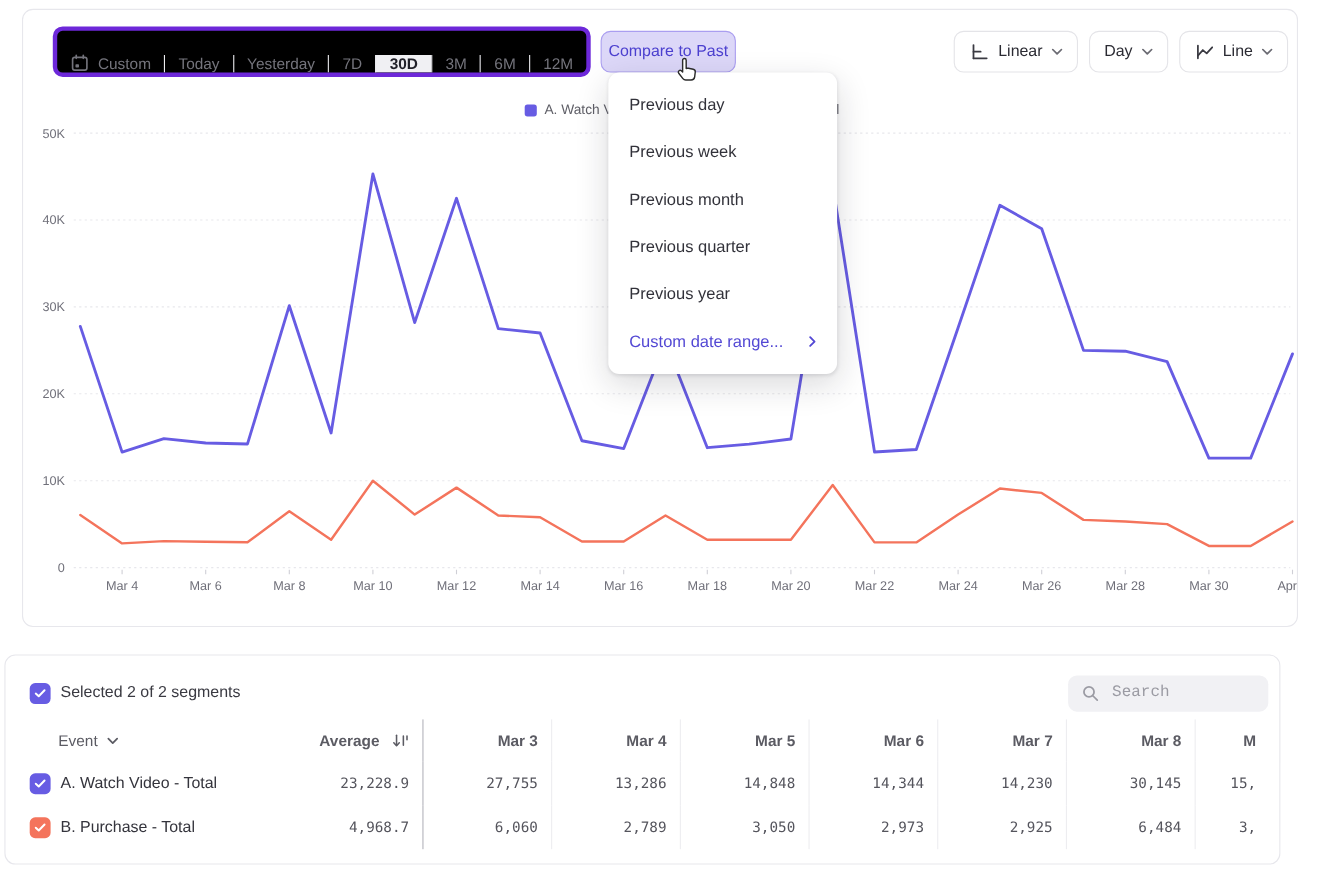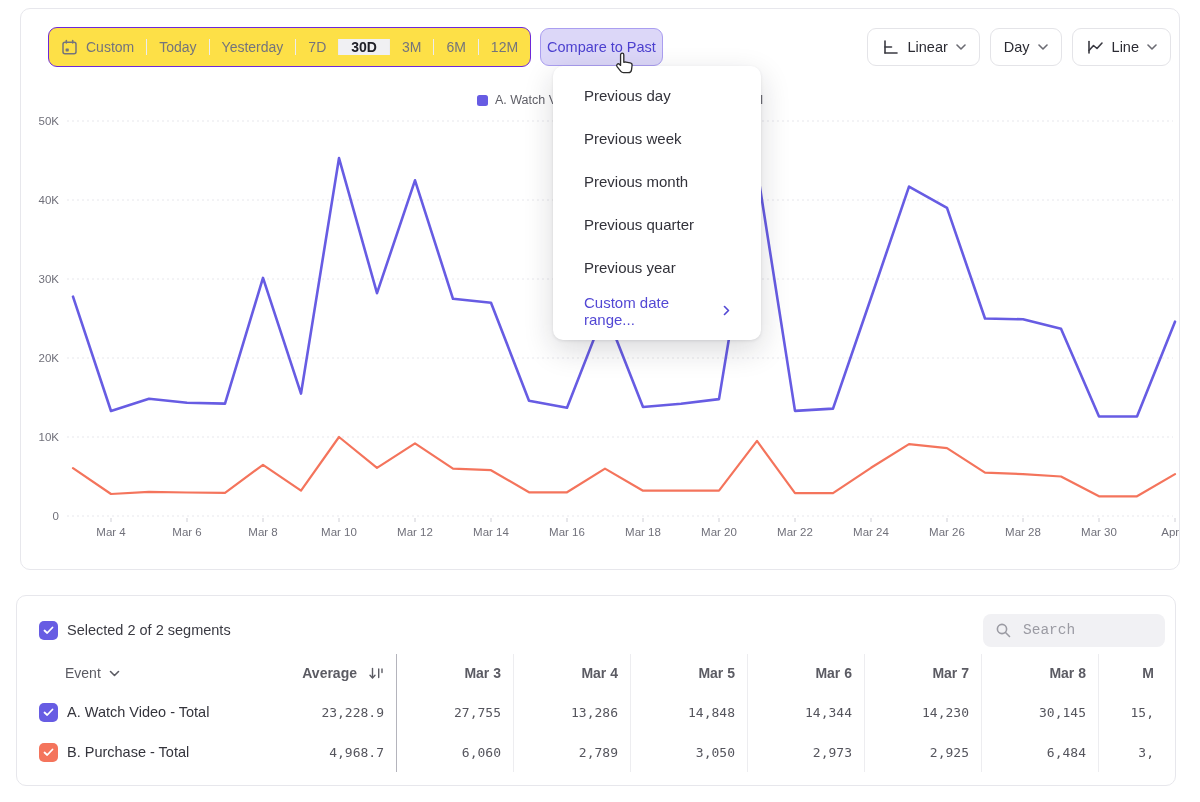--- a/index.html
+++ b/index.html
@@ -3,41 +3,41 @@
 <meta charset="utf-8">
 <style>
   html,body{margin:0;padding:0;}
   body{
     width:1200px;height:802px;position:relative;overflow:hidden;
     background:#ffffff;font-family:"Liberation Sans",sans-serif;
     -webkit-font-smoothing:antialiased;
   }
   .card{position:absolute;background:#fff;border:1px solid #e7e7ec;border-radius:10px;box-sizing:border-box;}
   #chart-card{left:20px;top:8px;width:1160px;height:562px;}
-  #table-card{left:16px;top:595px;width:1160px;height:191px;overflow:hidden;}
+  #table-card{left:4px;top:595px;width:1160px;height:191px;overflow:hidden;}
 
   
   .toolbar{position:absolute;left:27px;right:8px;top:19px;height:38px;display:flex;align-items:center;z-index:5;}
-  .segmented{display:flex;align-items:center;height:38px;border:1px solid #6d28d9;border-radius:9px;overflow:hidden;background:#fde047;}
+  .segmented{display:flex;align-items:flex-end;height:38px;border:4px solid #6d28d9;border-radius:9px;overflow:hidden;background:#000000;}
   .seg-item{display:flex;align-items:center;gap:8px;padding:0 12px;font-size:14px;color:#74747c;border-left:1px solid #ececef;cursor:pointer;white-space:nowrap;}
   .seg-item:first-child{border-left:none;}
   .seg-item.active{background:#f0f0f3;color:#212129;font-weight:700;}
   .compare-btn{margin-left:9px;height:38px;padding:0 6px;background:#dcd7f8;border:1.5px solid #aa9ef0;border-radius:9px;color:#4c40cf;font-size:14.5px;font-weight:500;font-family:inherit;cursor:pointer;box-sizing:border-box;}
   .right-tools{margin-left:auto;display:flex;gap:10px;}
   .tool-btn{height:38px;display:flex;align-items:center;gap:8px;padding:0 13px;border:1px solid #e4e4e8;border-radius:9px;background:#fff;font-size:14.5px;color:#2b2b33;font-weight:500;font-family:inherit;cursor:pointer;justify-content:center;}
 
   
   #plot-svg{position:absolute;left:0;top:0;z-index:1;}
   .legend{position:absolute;left:0;right:0;top:84px;display:flex;justify-content:center;gap:22px;z-index:2;padding-left:40px;}
   .legend-item{display:flex;align-items:center;gap:7px;font-size:12.5px;color:#5f5f67;}
   .legend-swatch{width:11px;height:11px;border-radius:2.5px;display:inline-block;}
 
   
   .menu{position:absolute;left:553px;top:66px;width:208px;background:#fff;border-radius:10px;
-    box-shadow:0 1px 3px rgba(25,25,35,.10),0 10px 30px rgba(25,25,35,.16);padding:8px 12px;z-index:50;box-sizing:border-box;}
+    box-shadow:0 1px 3px rgba(25,25,35,.10),0 10px 30px rgba(25,25,35,.16);padding:8px 0;z-index:50;box-sizing:border-box;}
   .menu-item{height:43px;display:flex;align-items:center;padding:0 19px;font-size:15px;color:#32323a;cursor:pointer;}
   .menu-item.custom{color:#5348d4;justify-content:space-between;}
 
   
   #cursor{position:absolute;left:613px;top:51px;z-index:100;pointer-events:none;}
 
   
   .seg-row{position:absolute;left:22px;top:16px;right:10px;height:36px;display:flex;align-items:center;}
   .cbx{width:19px;height:19px;border-radius:5px;display:inline-flex;align-items:center;justify-content:center;flex:0 0 19px;cursor:pointer;}
   .seg-row .lbl{margin-left:9px;font-size:14.5px;color:#3a3a42;}

